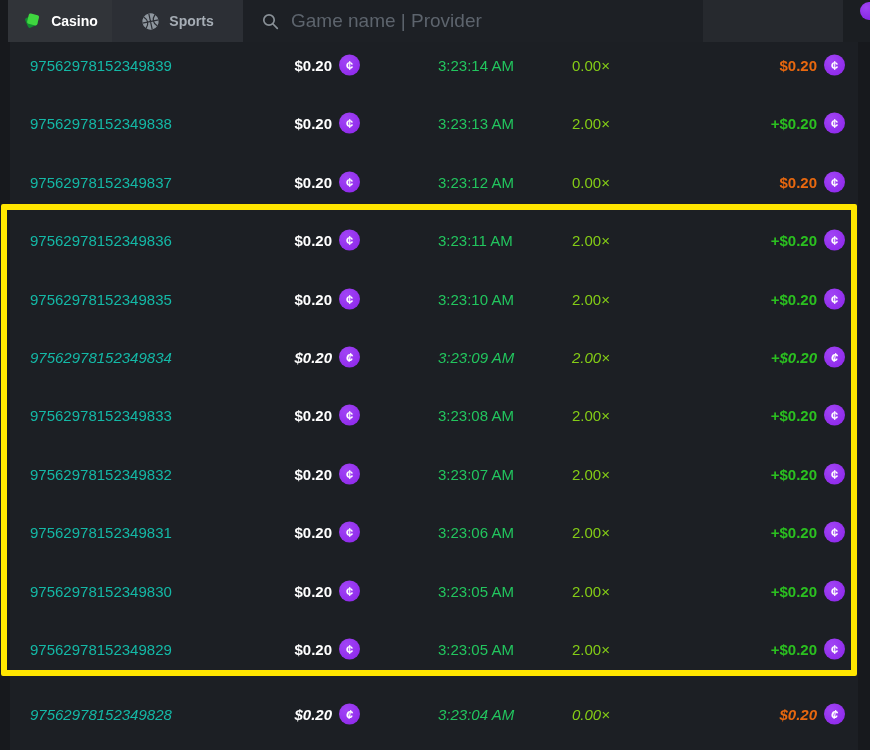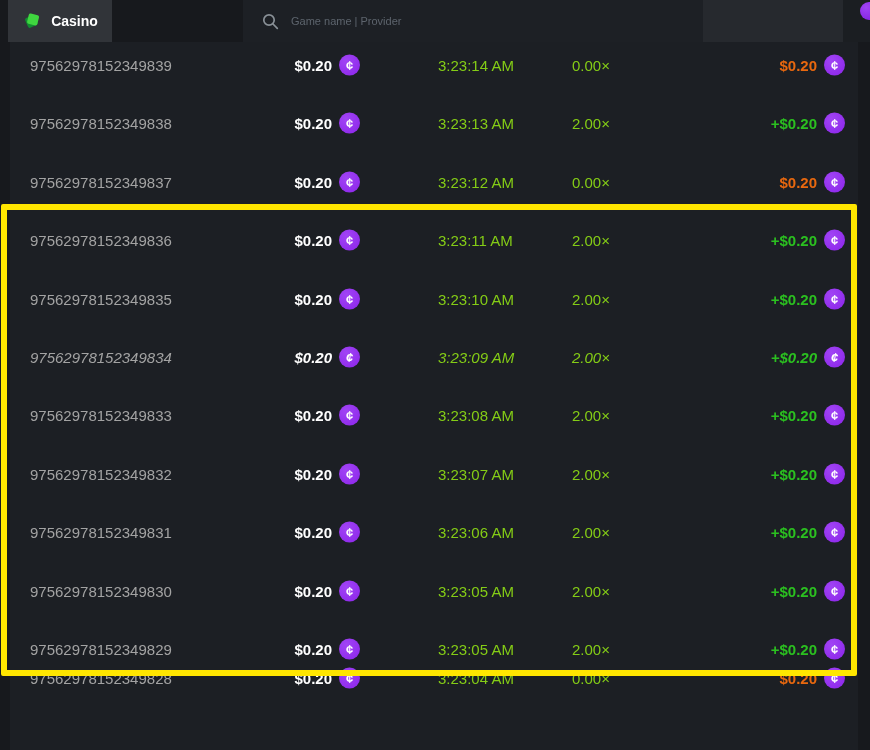--- a/index.html
+++ b/index.html
@@ -12,33 +12,33 @@
   .topbar{position:absolute;left:0;top:0;width:870px;height:42px}
   .seg{position:absolute;top:0;height:42px;display:flex;align-items:center}
   .seg-casino{left:8px;width:104px;background:#313439;justify-content:center;gap:9px;cursor:pointer}
   .seg-sports{left:112px;width:131px;background:#2c2f35;justify-content:center;gap:9px;cursor:pointer}
   .seg-search{left:243px;width:460px;background:#1d2025;padding-left:19px;gap:10px;box-sizing:border-box}
   .seg-panel{left:703px;width:140px;background:#26292e}
   .seg-right{left:843px;width:27px;background:#1b1e22;overflow:hidden}
   .tab-label{font-size:14px;font-weight:bold;color:#ffffff}
   .tab-label.inactive{color:#a6adb5;font-weight:600}
   .search-input{flex:1;background:transparent;border:none;outline:none;
-    font-family:"Liberation Sans",sans-serif;font-size:11px;color:#c4b5fd}
+    font-family:"Liberation Sans",sans-serif;font-size:19px;color:#c4b5fd}
   .search-input::placeholder{color:#5d646d}
   .mini-coin{position:absolute;left:17px;top:2px;width:18px;height:18px;border-radius:50%;
     background:radial-gradient(circle at 35% 30%,#a144f5,#7d1ddd)}
   
   .table-layer{position:absolute;left:10px;top:42px;width:848px;height:708px;
     background:#1c1f24;overflow:hidden}
   .bet-row{position:absolute;left:0;width:848px;height:59px;cursor:pointer}
   .cell{position:absolute;top:50%;transform:translateY(-50%);font-size:15px;white-space:nowrap}
-  .c-id{left:20px;color:#a3a3a3}
+  .c-id{left:20px;color:#14b8a6}
   .c-amount{left:0;width:350px;display:flex;justify-content:flex-end;align-items:center;gap:7px}
   .c-amount .val{color:#ffffff;font-weight:bold;font-size:15px}
-  .c-time{left:428px;color:#84cc16}
+  .c-time{left:428px;color:#22c55e}
   .c-mult{left:562px;color:#84cc16}
   .c-payout{right:13px;display:flex;align-items:center;gap:7px}
   .c-payout .val{font-weight:bold;font-size:15px}
   .val.win{color:var(--win)}
   .val.loss{color:var(--loss)}
   .coin{width:21px;height:21px;border-radius:50%;flex:0 0 21px;
     background:radial-gradient(circle at 35% 30%,#a144f5,var(--coin));
     color:#fff;font-weight:bold;font-size:13px;line-height:21px;text-align:center;
     display:inline-block}
   
@@ -187,21 +187,21 @@
       <span class="val">$0.20</span>
       <span class="coin">¢</span>
     </div>
     <div class="cell c-time">3:23:05 AM</div>
     <div class="cell c-mult">2.00×</div>
     <div class="cell c-payout">
       <span class="val win">+$0.20</span>
       <span class="coin">¢</span>
     </div>
   </div>
-    <div class="bet-row" style="top: 606px;">
+    <div class="bet-row" style="top: 642px; font-style: italic;">
     <div class="cell c-id">97562978152349828</div>
     <div class="cell c-amount">
       <span class="val">$0.20</span>
       <span class="coin">¢</span>
     </div>
     <div class="cell c-time">3:23:04 AM</div>
     <div class="cell c-mult">0.00×</div>
     <div class="cell c-payout">
       <span class="val loss">$0.20</span>
       <span class="coin">¢</span>
@@ -216,20 +216,29 @@
   <div class="seg seg-casino">
     <span class="icon">
       <svg width="20" height="20" viewBox="0 0 20 20">
         <rect x="4.2" y="5.2" width="10.5" height="10.5" rx="1.8" fill="#128c30" transform="rotate(-24 9.5 10.5)"></rect>
         <rect x="5.8" y="3.2" width="10.5" height="10.5" rx="1.8" fill="#3fd63f" transform="rotate(14 11 8.5)"></rect>
       </svg>
     </span>
     <span class="tab-label">Casino</span>
   </div>
 
+  <div class="seg seg-sports">
+    <span class="icon">
+      <svg width="19" height="19" viewBox="0 0 20 20" style="transform:rotate(-12deg)">
+        <circle cx="10" cy="10" r="8.6" fill="#8e969e"></circle>
+        <path d="M10 1.4 V18.6 M1.4 10 H18.6 M3.9 3.9 Q10 10 3.9 16.1 M16.1 3.9 Q10 10 16.1 16.1" stroke="#2c2f35" stroke-width="1.3" fill="none"></path>
+      </svg>
+    </span>
+    <span class="tab-label inactive">Sports</span>
+  </div>
 
   <div class="seg seg-search">
     <span class="icon">
       <svg width="17" height="17" viewBox="0 0 17 17">
         <circle cx="7" cy="7" r="5.2" fill="none" stroke="#899097" stroke-width="1.7"></circle>
         <line x1="11" y1="11" x2="15.3" y2="15.3" stroke="#899097" stroke-width="1.7" stroke-linecap="round"></line>
       </svg>
     </span>
     <input class="search-input" type="text" placeholder="Game name | Provider" style="">
   </div>

